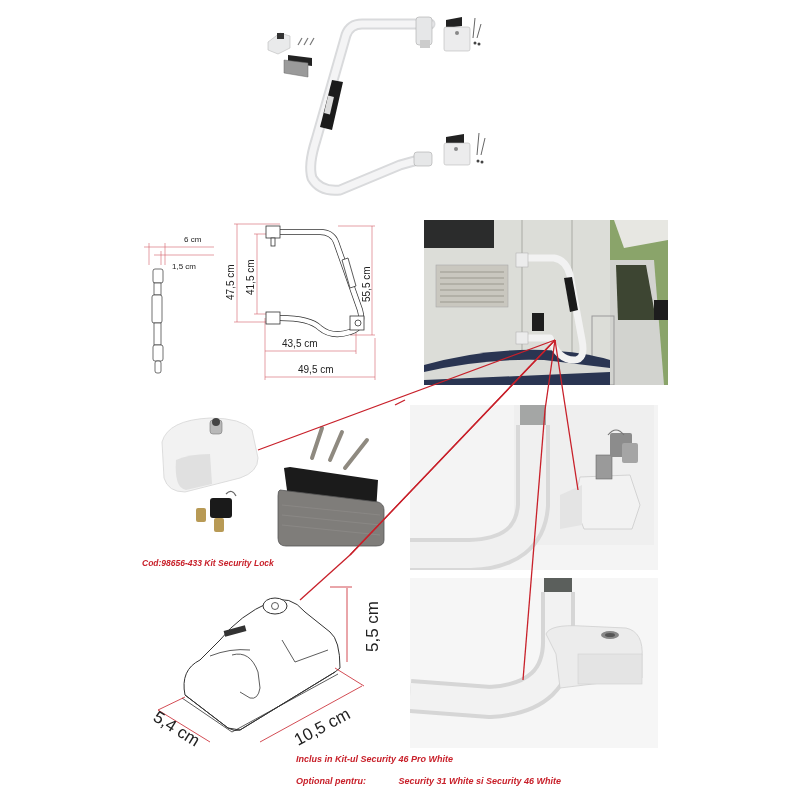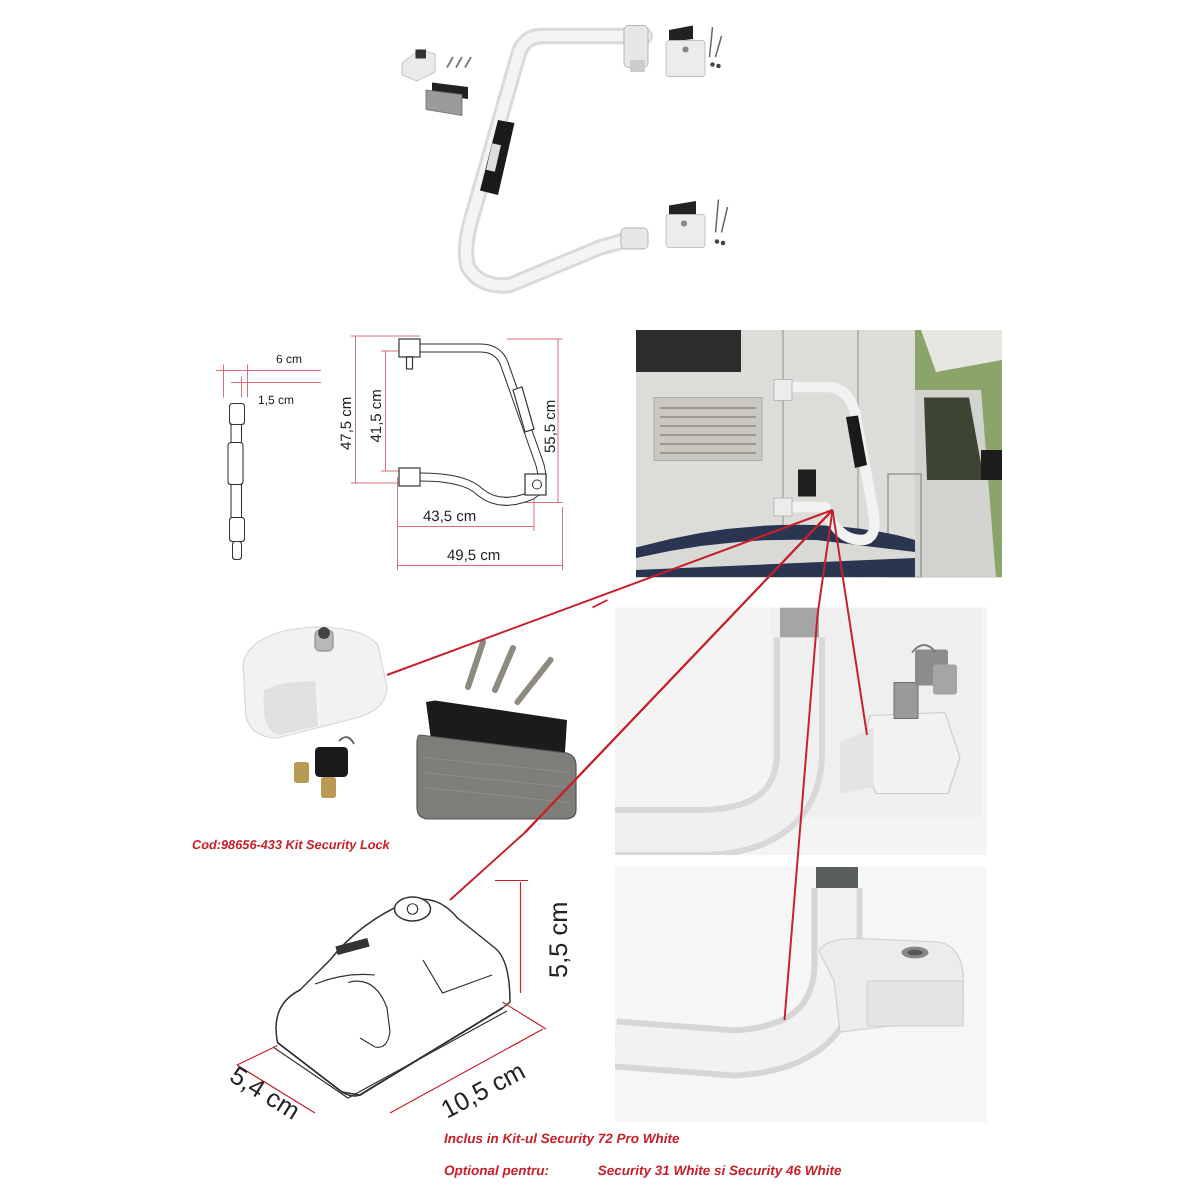--- a/index.html
+++ b/index.html
@@ -261,19 +261,19 @@
     <line x1="555" y1="340" x2="350" y2="555"></line>
     <line x1="555" y1="340" x2="350" y2="555"></line>
     <line x1="350" y1="555" x2="300" y2="600"></line>
     <line x1="555" y1="340" x2="545" y2="410"></line>
     <line x1="545" y1="410" x2="523" y2="680"></line>
     <line x1="555" y1="340" x2="578" y2="490"></line>
     <line x1="395" y1="405" x2="405" y2="400"></line>
   </g>
 </svg>
 
-<div class="red-caption" style="left:128px;top:558px;font-size:8.5px;">Cod:98656-433  Kit Security Lock</div>
-
-<div class="red-caption" style="left:296px;top:754px;">Inclus in Kit-ul Security 72 Pro White</div>
+<div class="red-caption" style="left:142px;top:558px;font-size:8.5px;">Cod:98656-433  Kit Security Lock</div>
+
+<div class="red-caption" style="left:296px;top:754px;">Inclus in Kit-ul Security 46 Pro White</div>
 <div style="position:absolute;left:296px;top:770px;text-align:right;">
   <span class="red-caption" style="position:static;">Optional pentru:</span>
   <span class="red-caption" style="position:static;margin-left:28px;">Security 31 White si Security 46 White</span>
 </div>
 
 </body></html>

